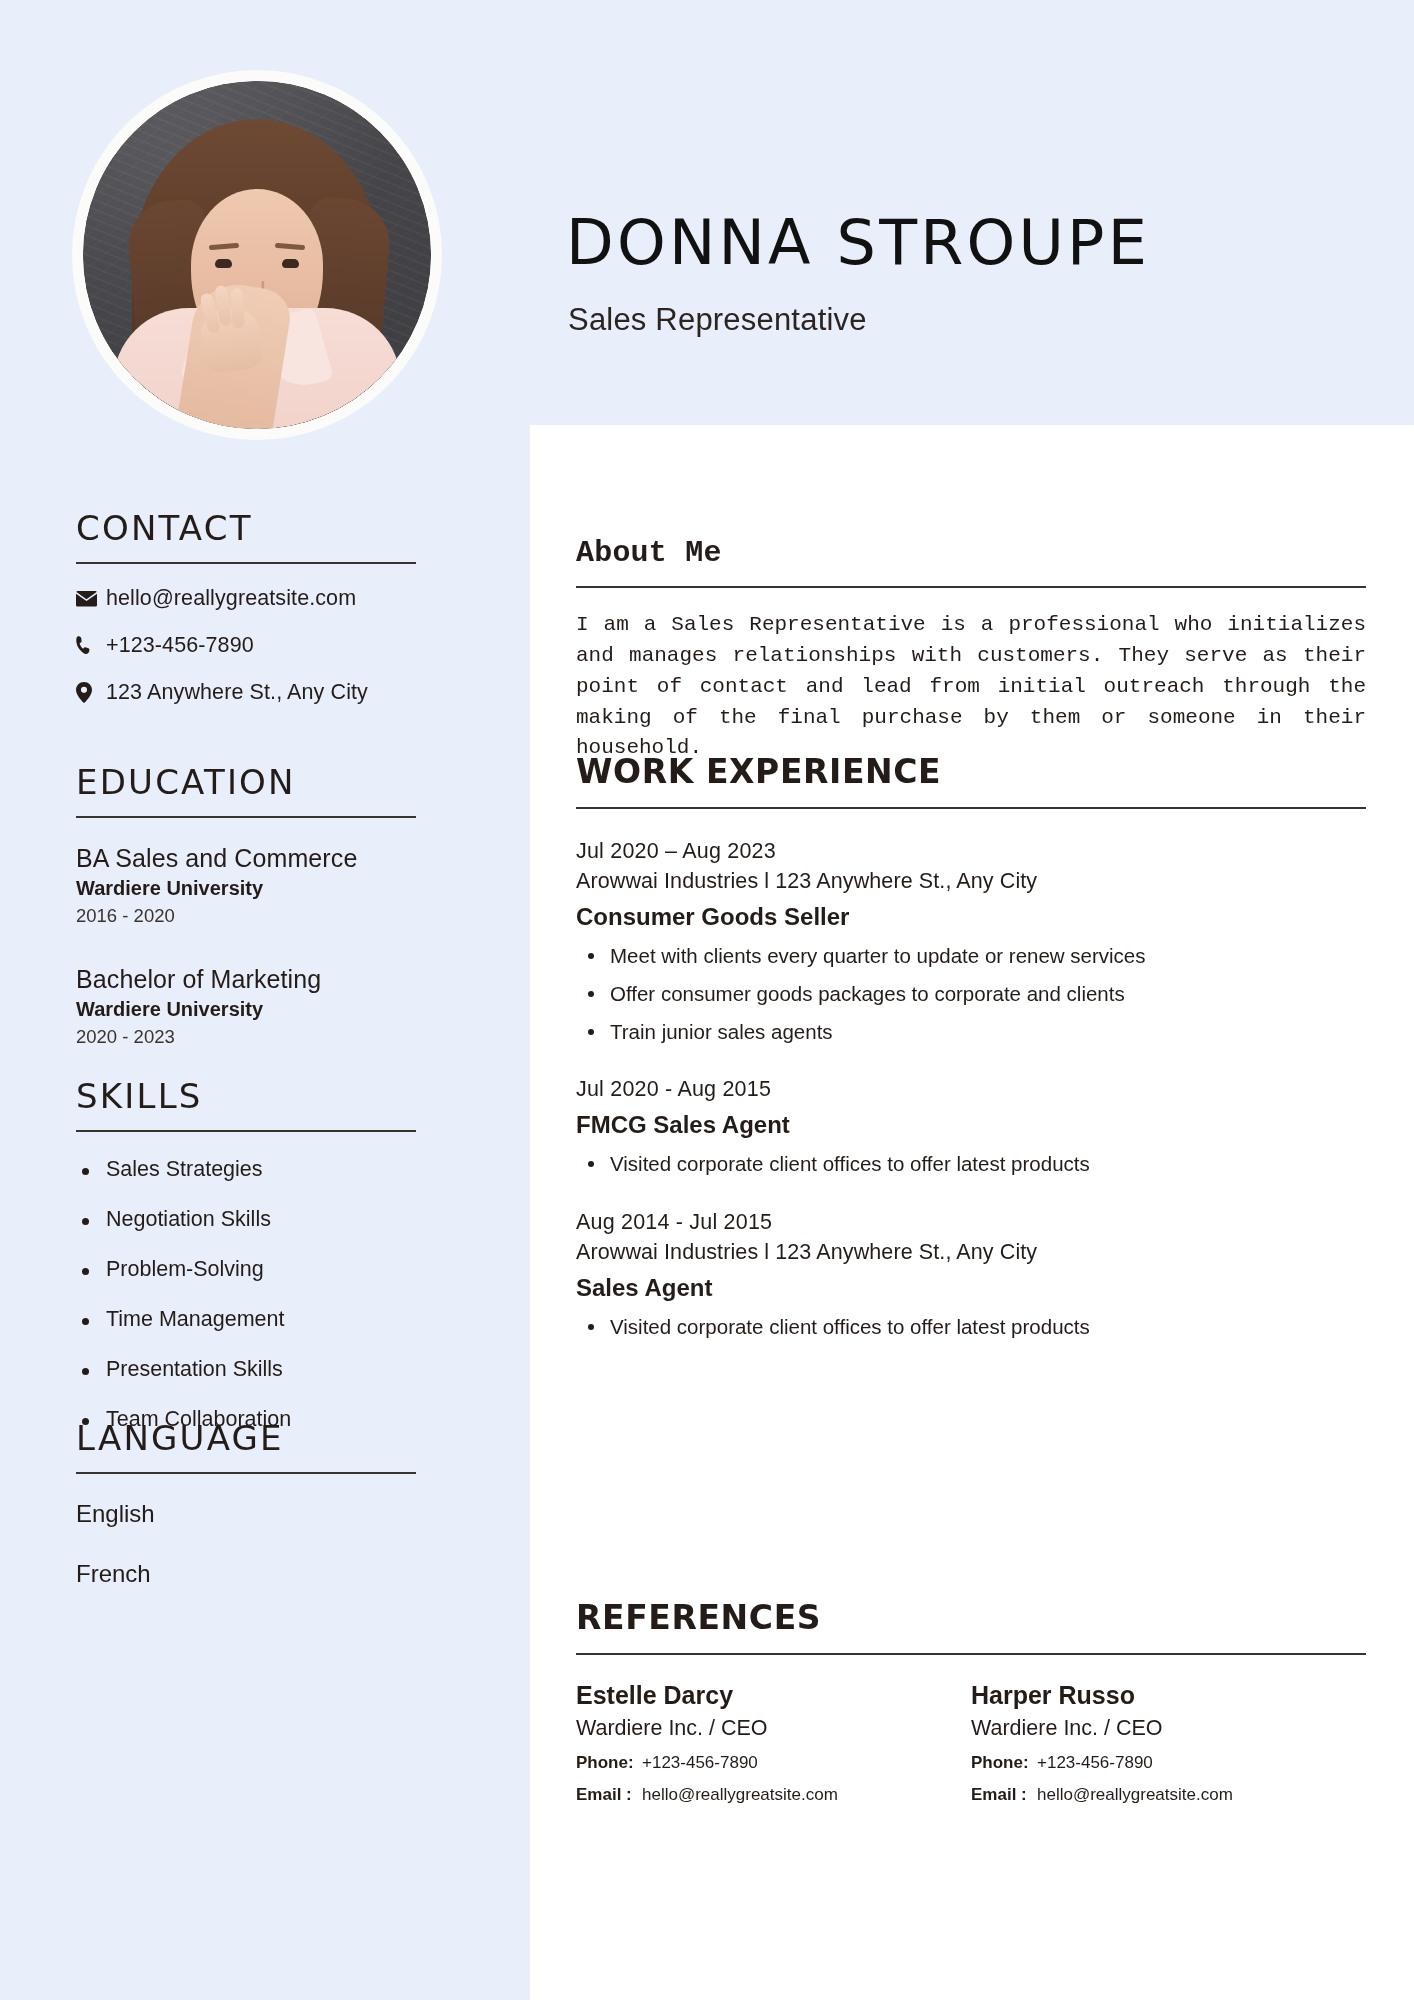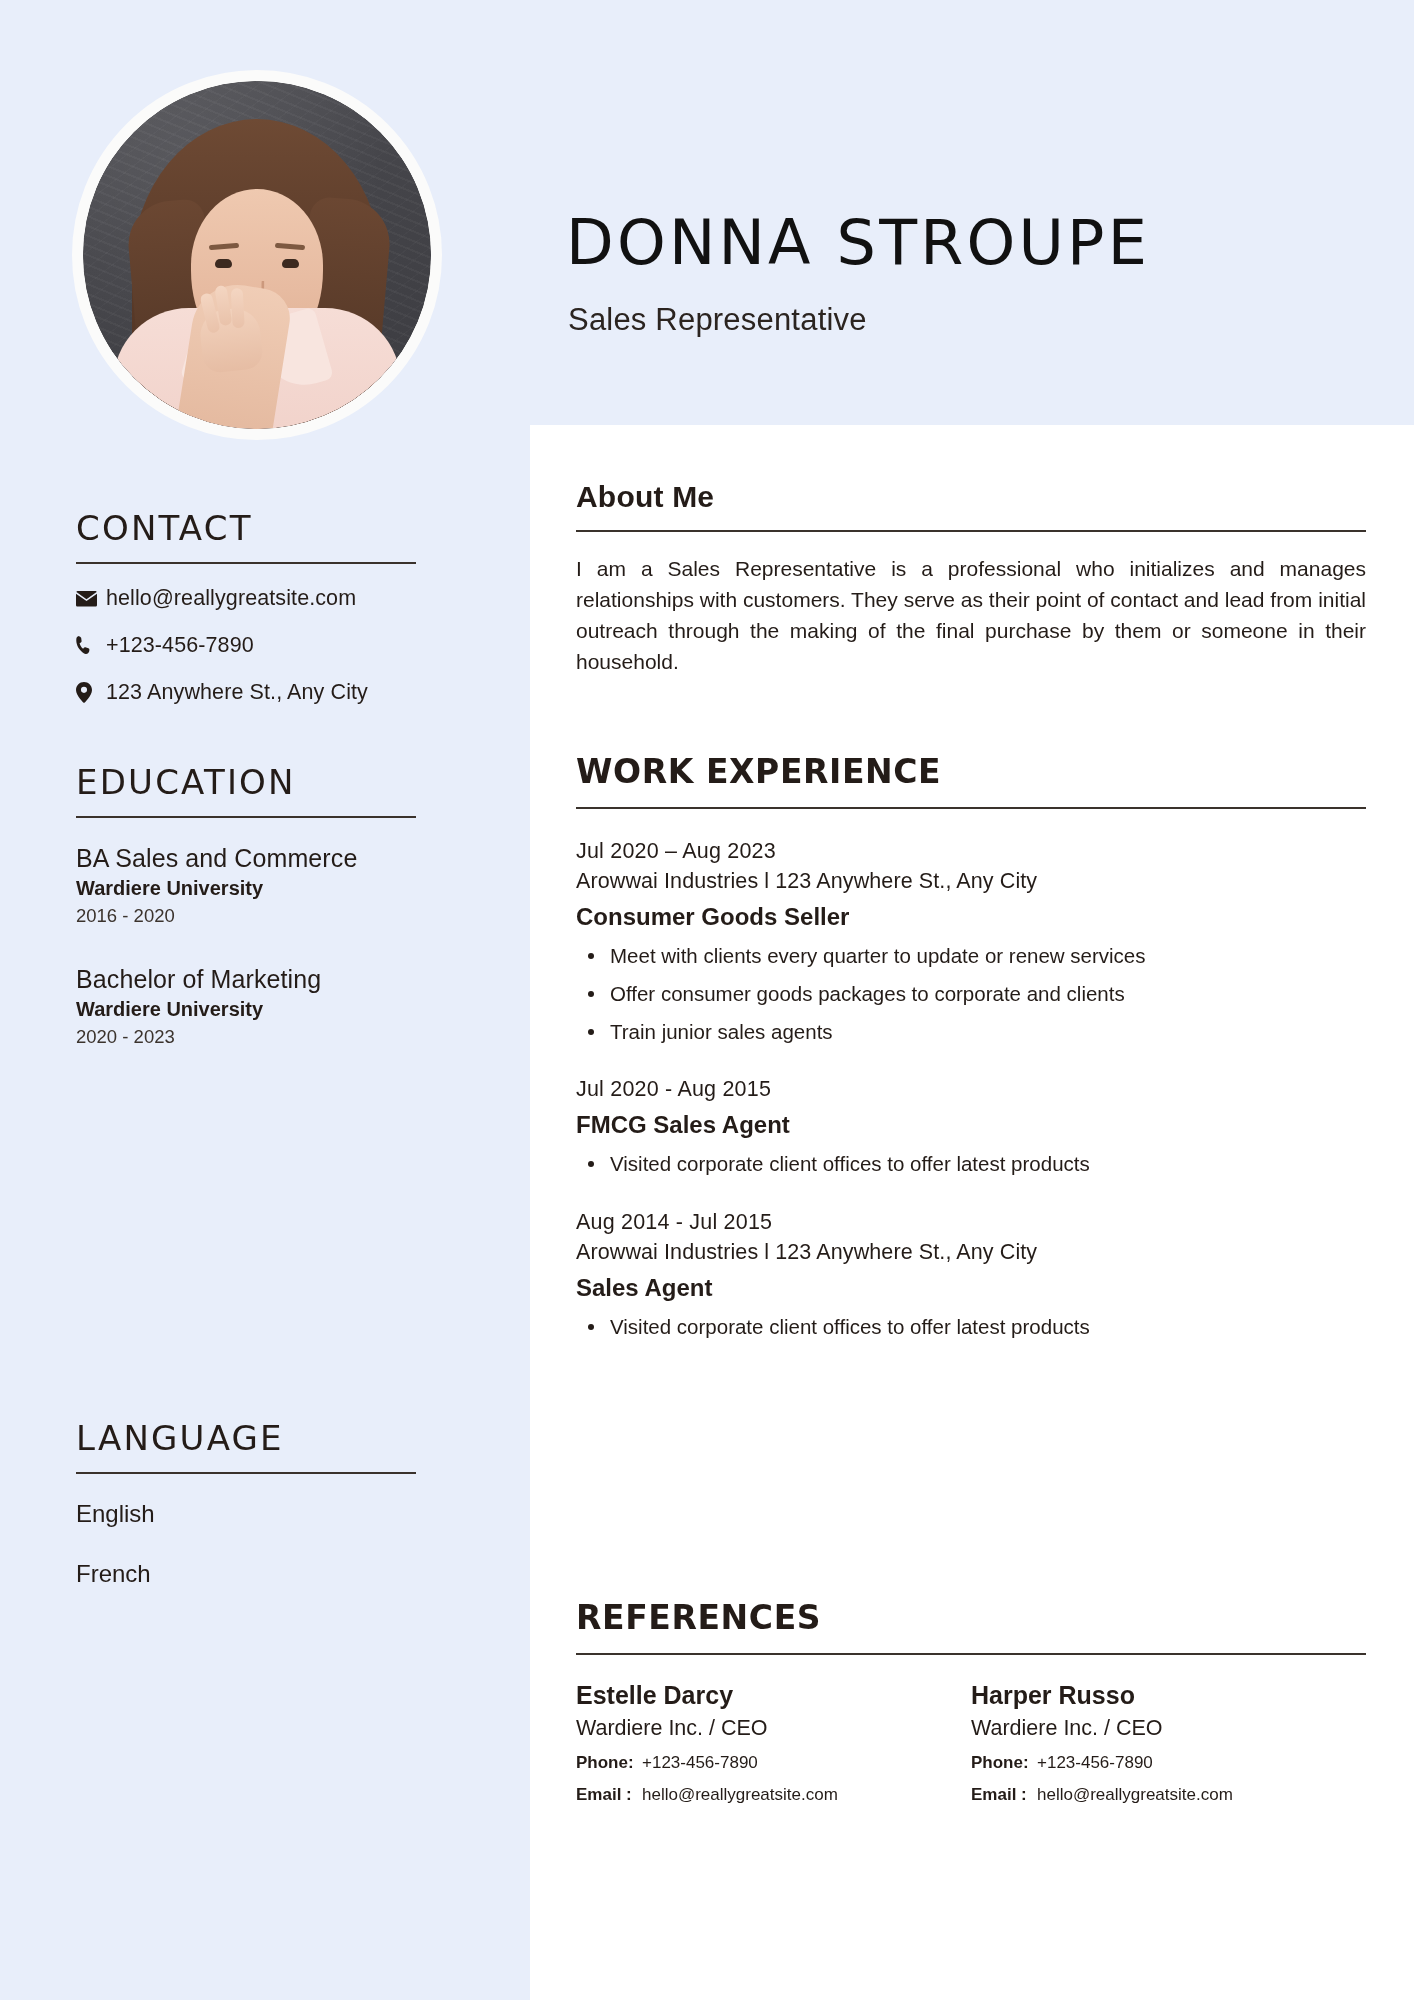--- a/index.html
+++ b/index.html
@@ -393,29 +393,41 @@
       <div class="edu-school">Wardiere University</div>
       <div class="edu-years">2016 - 2020</div>
     </div>
     <div class="edu-item" style="margin-top:38px;">
       <div class="edu-deg">Bachelor of Marketing</div>
       <div class="edu-school">Wardiere University</div>
       <div class="edu-years">2020 - 2023</div>
     </div>
   </div>
 
+  <div class="side-block" style="top:1076px;">
+    <div class="sec-title-side">SKILLS</div>
+    <div class="rule"></div>
+    <ul class="skill-list">
+      <li>Sales Strategies</li>
+      <li>Negotiation Skills</li>
+      <li>Problem-Solving</li>
+      <li>Time Management</li>
+      <li>Presentation Skills</li>
+      <li>Team Collaboration</li>
+    </ul>
+  </div>
 
   <div class="side-block" style="top:1418px;">
     <div class="sec-title-side">LANGUAGE</div>
     <div class="rule"></div>
     <div class="lang-item">English</div>
     <div class="lang-item" style="margin-top:32px;">French</div>
   </div>
 
-  <div class="main-block" style="top:480px;">
+  <div class="main-block" style="top:536px;font-family:Liberation Mono, monospace;">
     <div class="sec-title-main">About Me</div>
     <div class="rule-main"></div>
     <div class="about-text">I am a Sales Representative is a professional who initializes and manages relationships with customers. They serve as their point of contact and lead from initial outreach through the making of the final purchase by them or someone in their household.</div>
   </div>
 
   <div class="main-block" style="top:752px;">
     <div class="sec-title-main caps">WORK EXPERIENCE</div>
     <div class="rule-main"></div>
 
     <div class="job">

